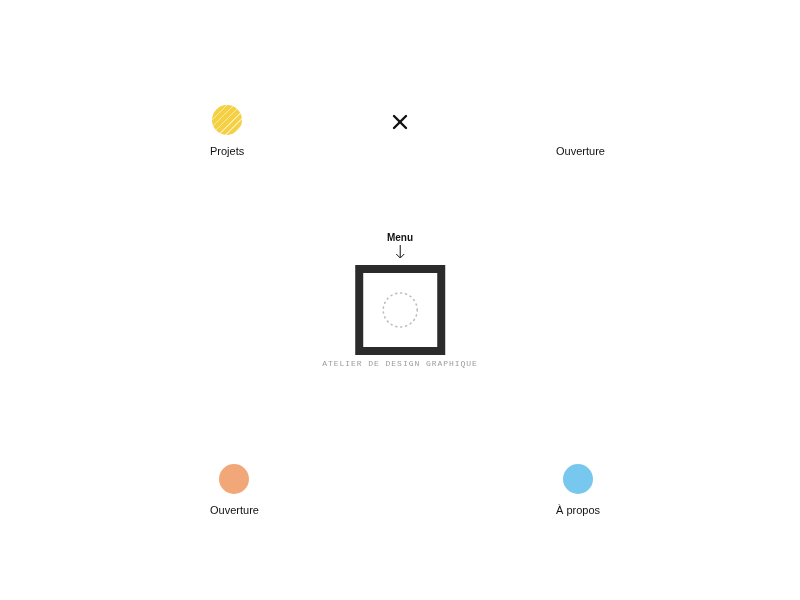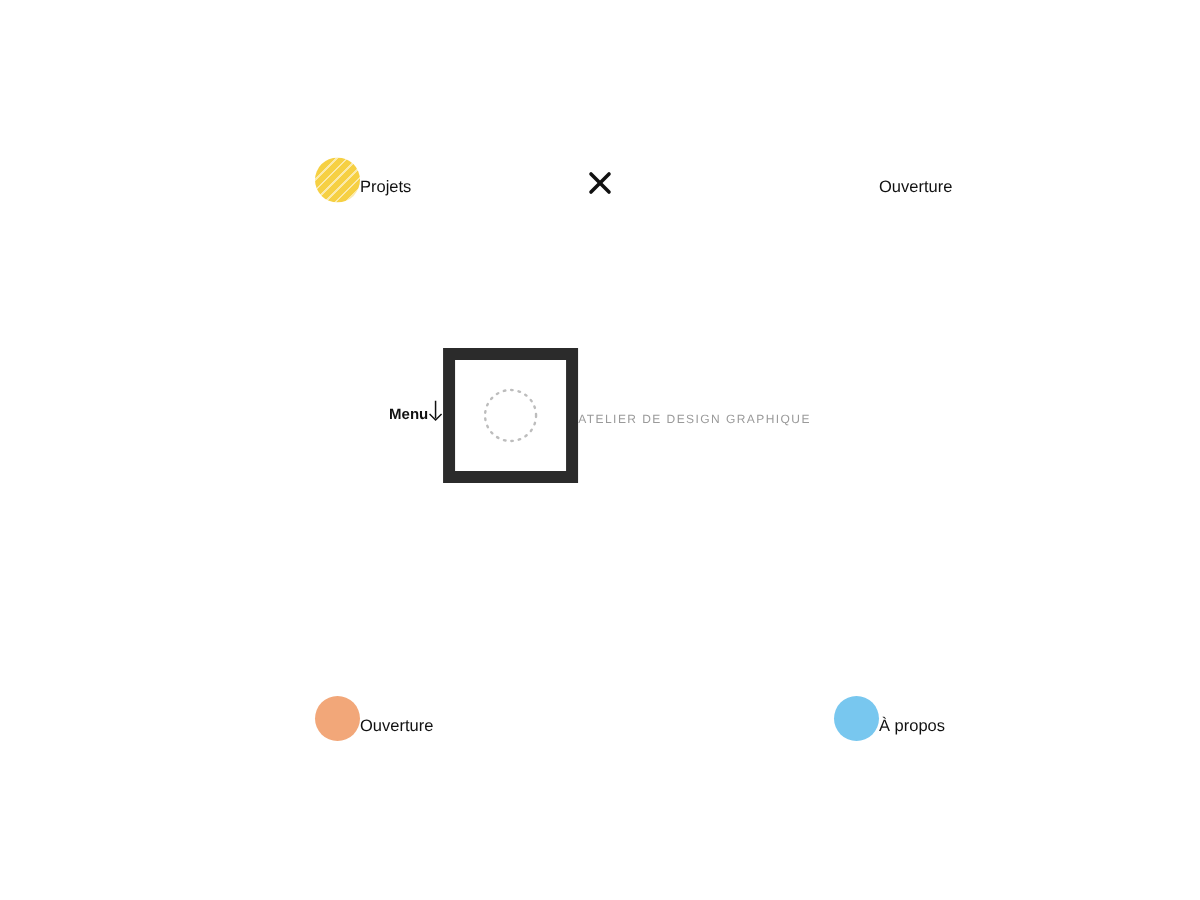--- a/index.html
+++ b/index.html
@@ -10,21 +10,21 @@
     background: #ffffff;
     font-family: "Helvetica Neue", Helvetica, Arial, sans-serif;
     color: #111;
     overflow: hidden;
     position: relative;
   }
 
   .nav-item {
     position: absolute;
     display: flex;
-    flex-direction: row;
+    flex-direction: column;
     align-items: center;
     cursor: pointer;
   }
   .nav-item .dot {
     width: 30px;
     height: 30px;
     border-radius: 50%;
   }
   .nav-item .label {
     margin-top: 10px;
@@ -51,21 +51,21 @@
   }
   .close svg { display: block; }
 
   
   .center {
     position: absolute;
     left: 50%;
     top: 232px;
     transform: translateX(-50%);
     display: flex;
-    flex-direction: row;
+    flex-direction: column;
     align-items: center;
   }
   .menu-label {
     font-size: 10px;
     font-weight: 600;
     color: #111;
     margin-bottom: 2px;
   }
   .arrow {
     width: 10px;
@@ -91,20 +91,21 @@
     font-size: 17px;
     font-weight: 600;
     color: #111;
   }
   .subtitle {
     margin-top: 4px;
     font-size: 8px;
     letter-spacing: 0.12em;
     color: #9a9a9a;
     font-weight: 500;
+    font-family: Liberation Mono, monospace;
   }
 
   
   .dot-yellow {
     background-color: #f6d043;
     background-image:
       repeating-linear-gradient(135deg,
         rgba(255,255,255,0.55) 0 1.2px,
         rgba(255,255,255,0) 1.2px 5px);
   }

